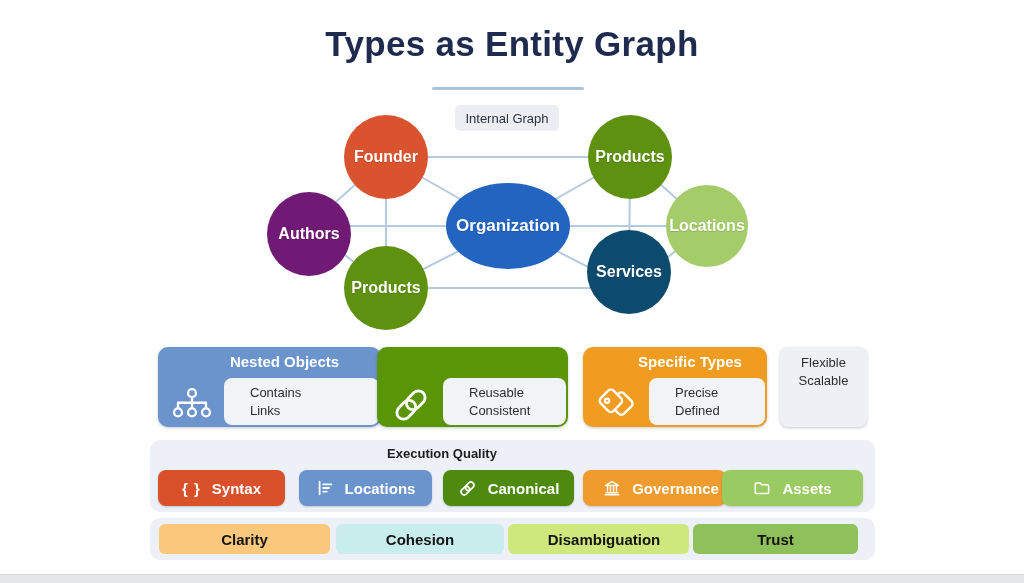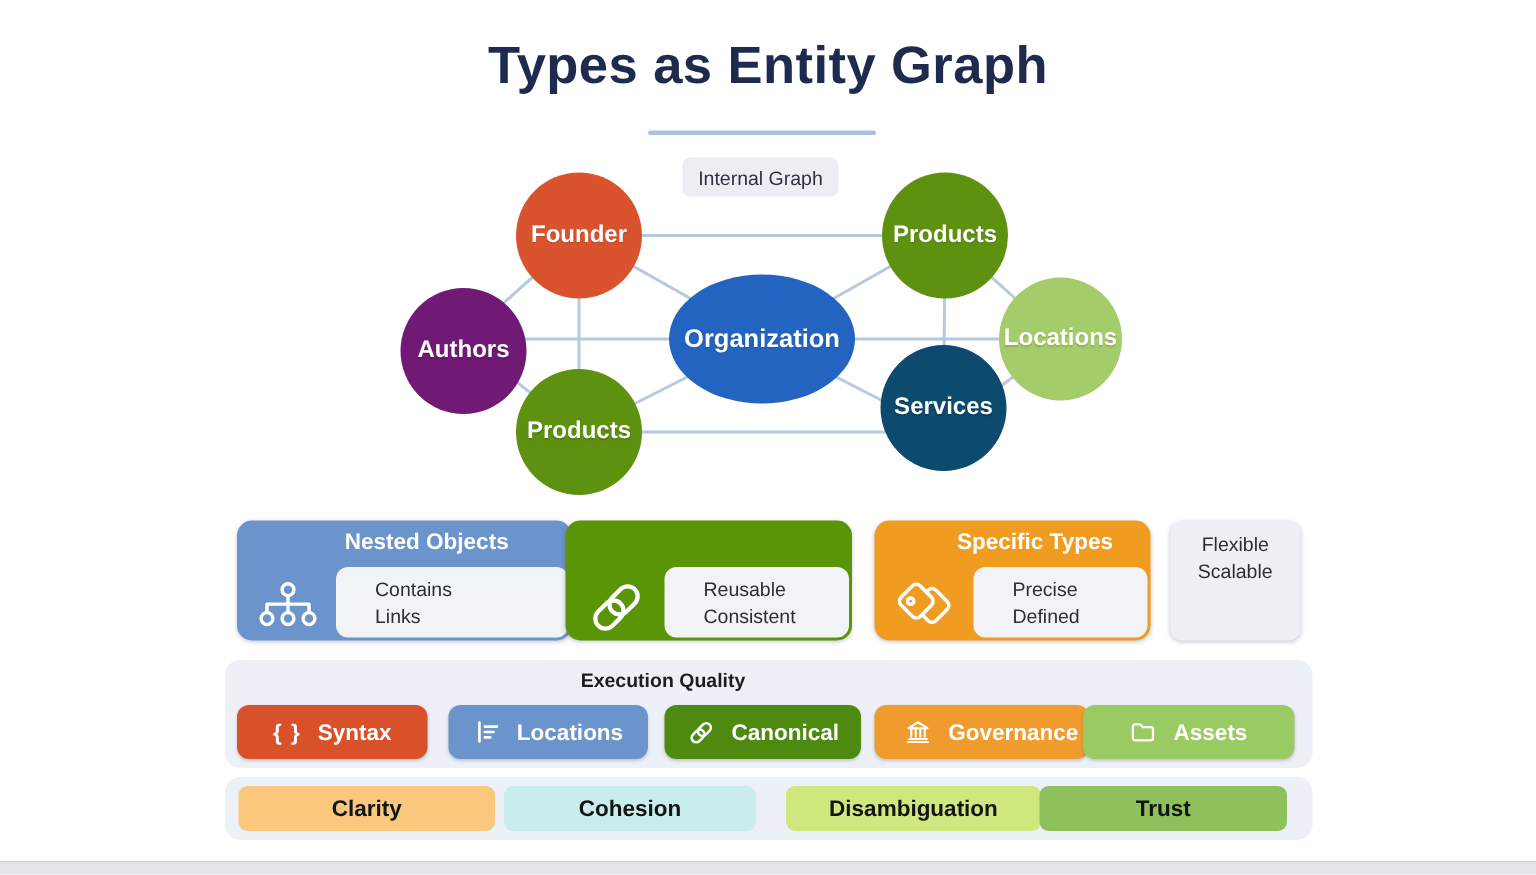--- a/index.html
+++ b/index.html
@@ -55,21 +55,21 @@
   .btn-assets{left:722px;width:141px;}
   .braces{font-size:15px;font-weight:bold;letter-spacing:1px;}
   
   .outcome-box{position:absolute;left:150px;top:518px;width:725px;height:42px;
     background:#edf0f6;border-radius:10px;}
   .pill{position:absolute;top:524px;height:30px;border-radius:6px;display:flex;
     align-items:center;justify-content:center;font-weight:bold;font-size:15px;
     color:#141414;}
   .pill-clarity{left:159px;width:171px;}
   .pill-cohesion{left:336px;width:168px;}
-  .pill-disambiguation{left:524px;width:170px;}
+  .pill-disambiguation{left:508px;width:170px;padding-left:11px;}
   .pill-trust{left:693px;width:165px;}
   
   .bottom-strip{position:absolute;left:0;top:574px;width:1024px;height:9px;
     background:#e4e6ea;border-top:1px solid #d3d6db;}
   svg.icon{display:block;}
 </style>
 </head>
 <body>
 
 <div class="title">Types as Entity Graph</div>

